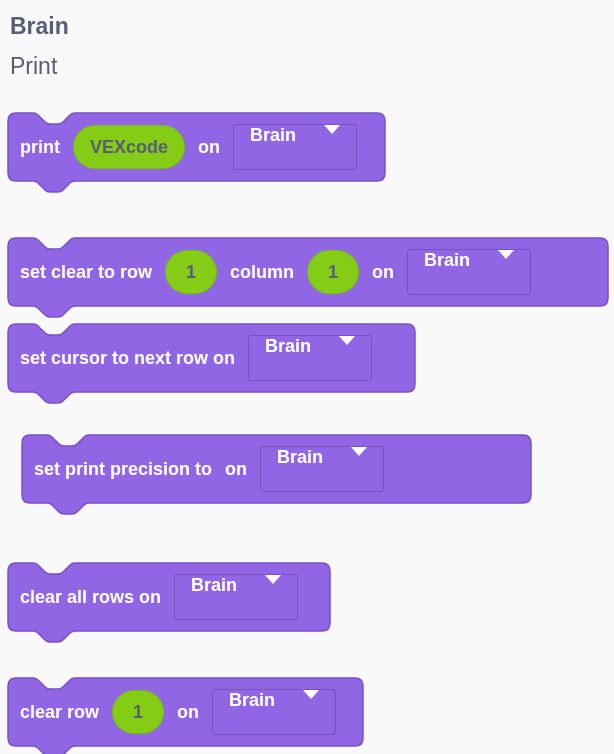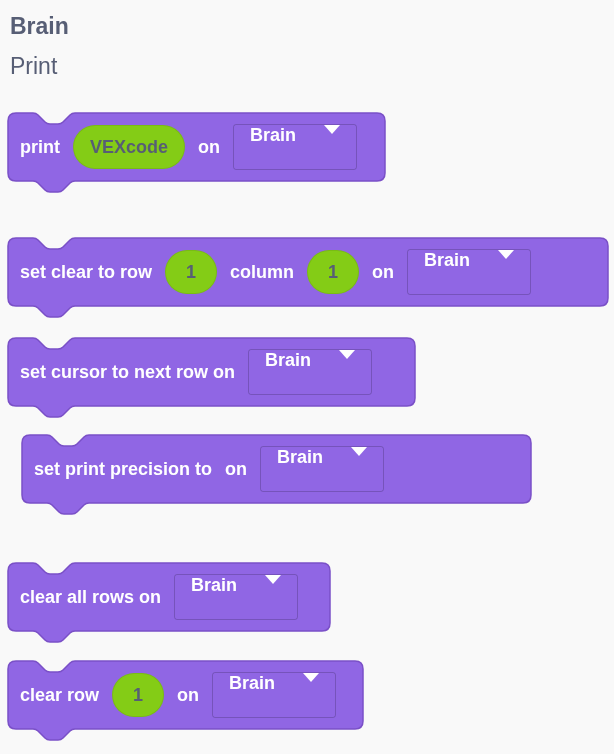--- a/index.html
+++ b/index.html
@@ -57,24 +57,24 @@
   .dd-text{color:#ffffff;font-size:18px;font-weight:700;}
   .tri{
     width:0;height:0;display:inline-block;
     border-left:8px solid transparent;
     border-right:8px solid transparent;
     border-top:9px solid #ffffff;
   }
   
   .b1{left:8px;top:113px;width:377px}
   .b2{left:8px;top:238px;width:600px}
-  .b3{left:8px;top:338px;width:407px}
+  .b3{left:8px;top:324px;width:407px}
   .b4{left:22px;top:435px;width:509px}
   .b5{left:8px;top:563px;width:322px}
-  .b6{left:8px;top:661px;width:321px}
+  .b6{left:8px;top:678px;width:321px}
 </style>
 </head>
 <body style="--page-bg: #f9f9f9; --text-dark: #575E75;">
 
 <div class="palette">
 
   <div class="cat-header">Brain</div>
   <div class="sec-header">Print</div>
 
   <div class="block b1">

